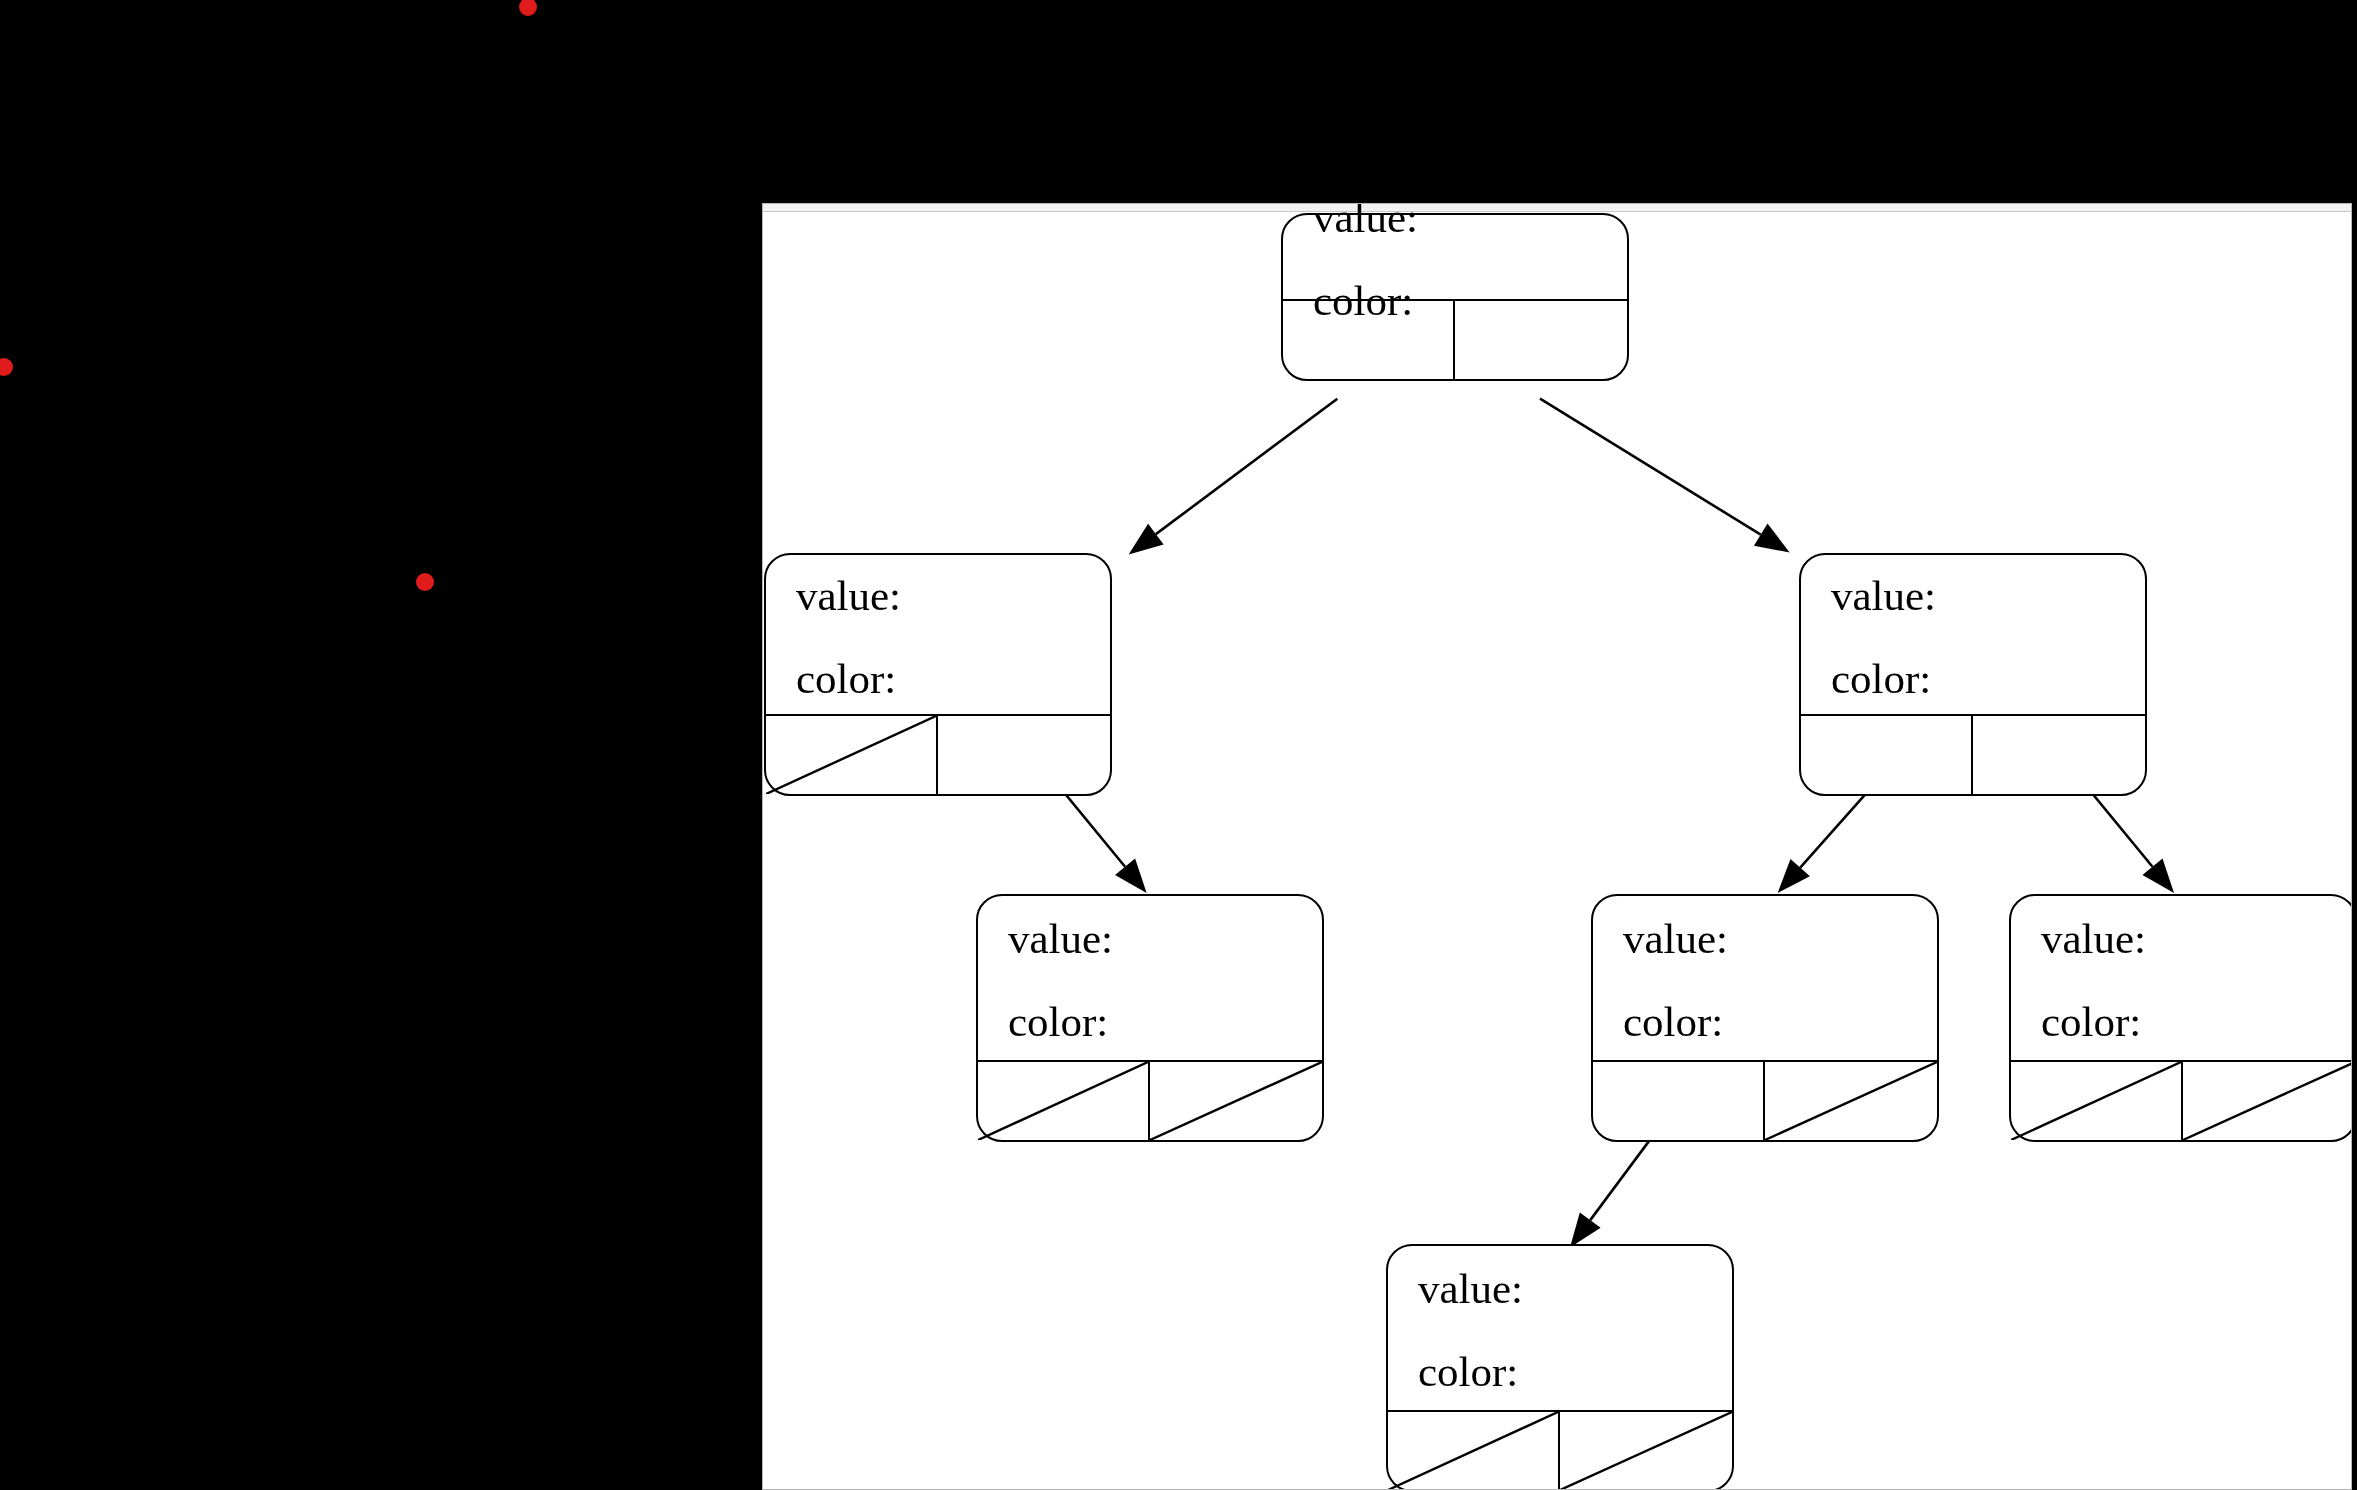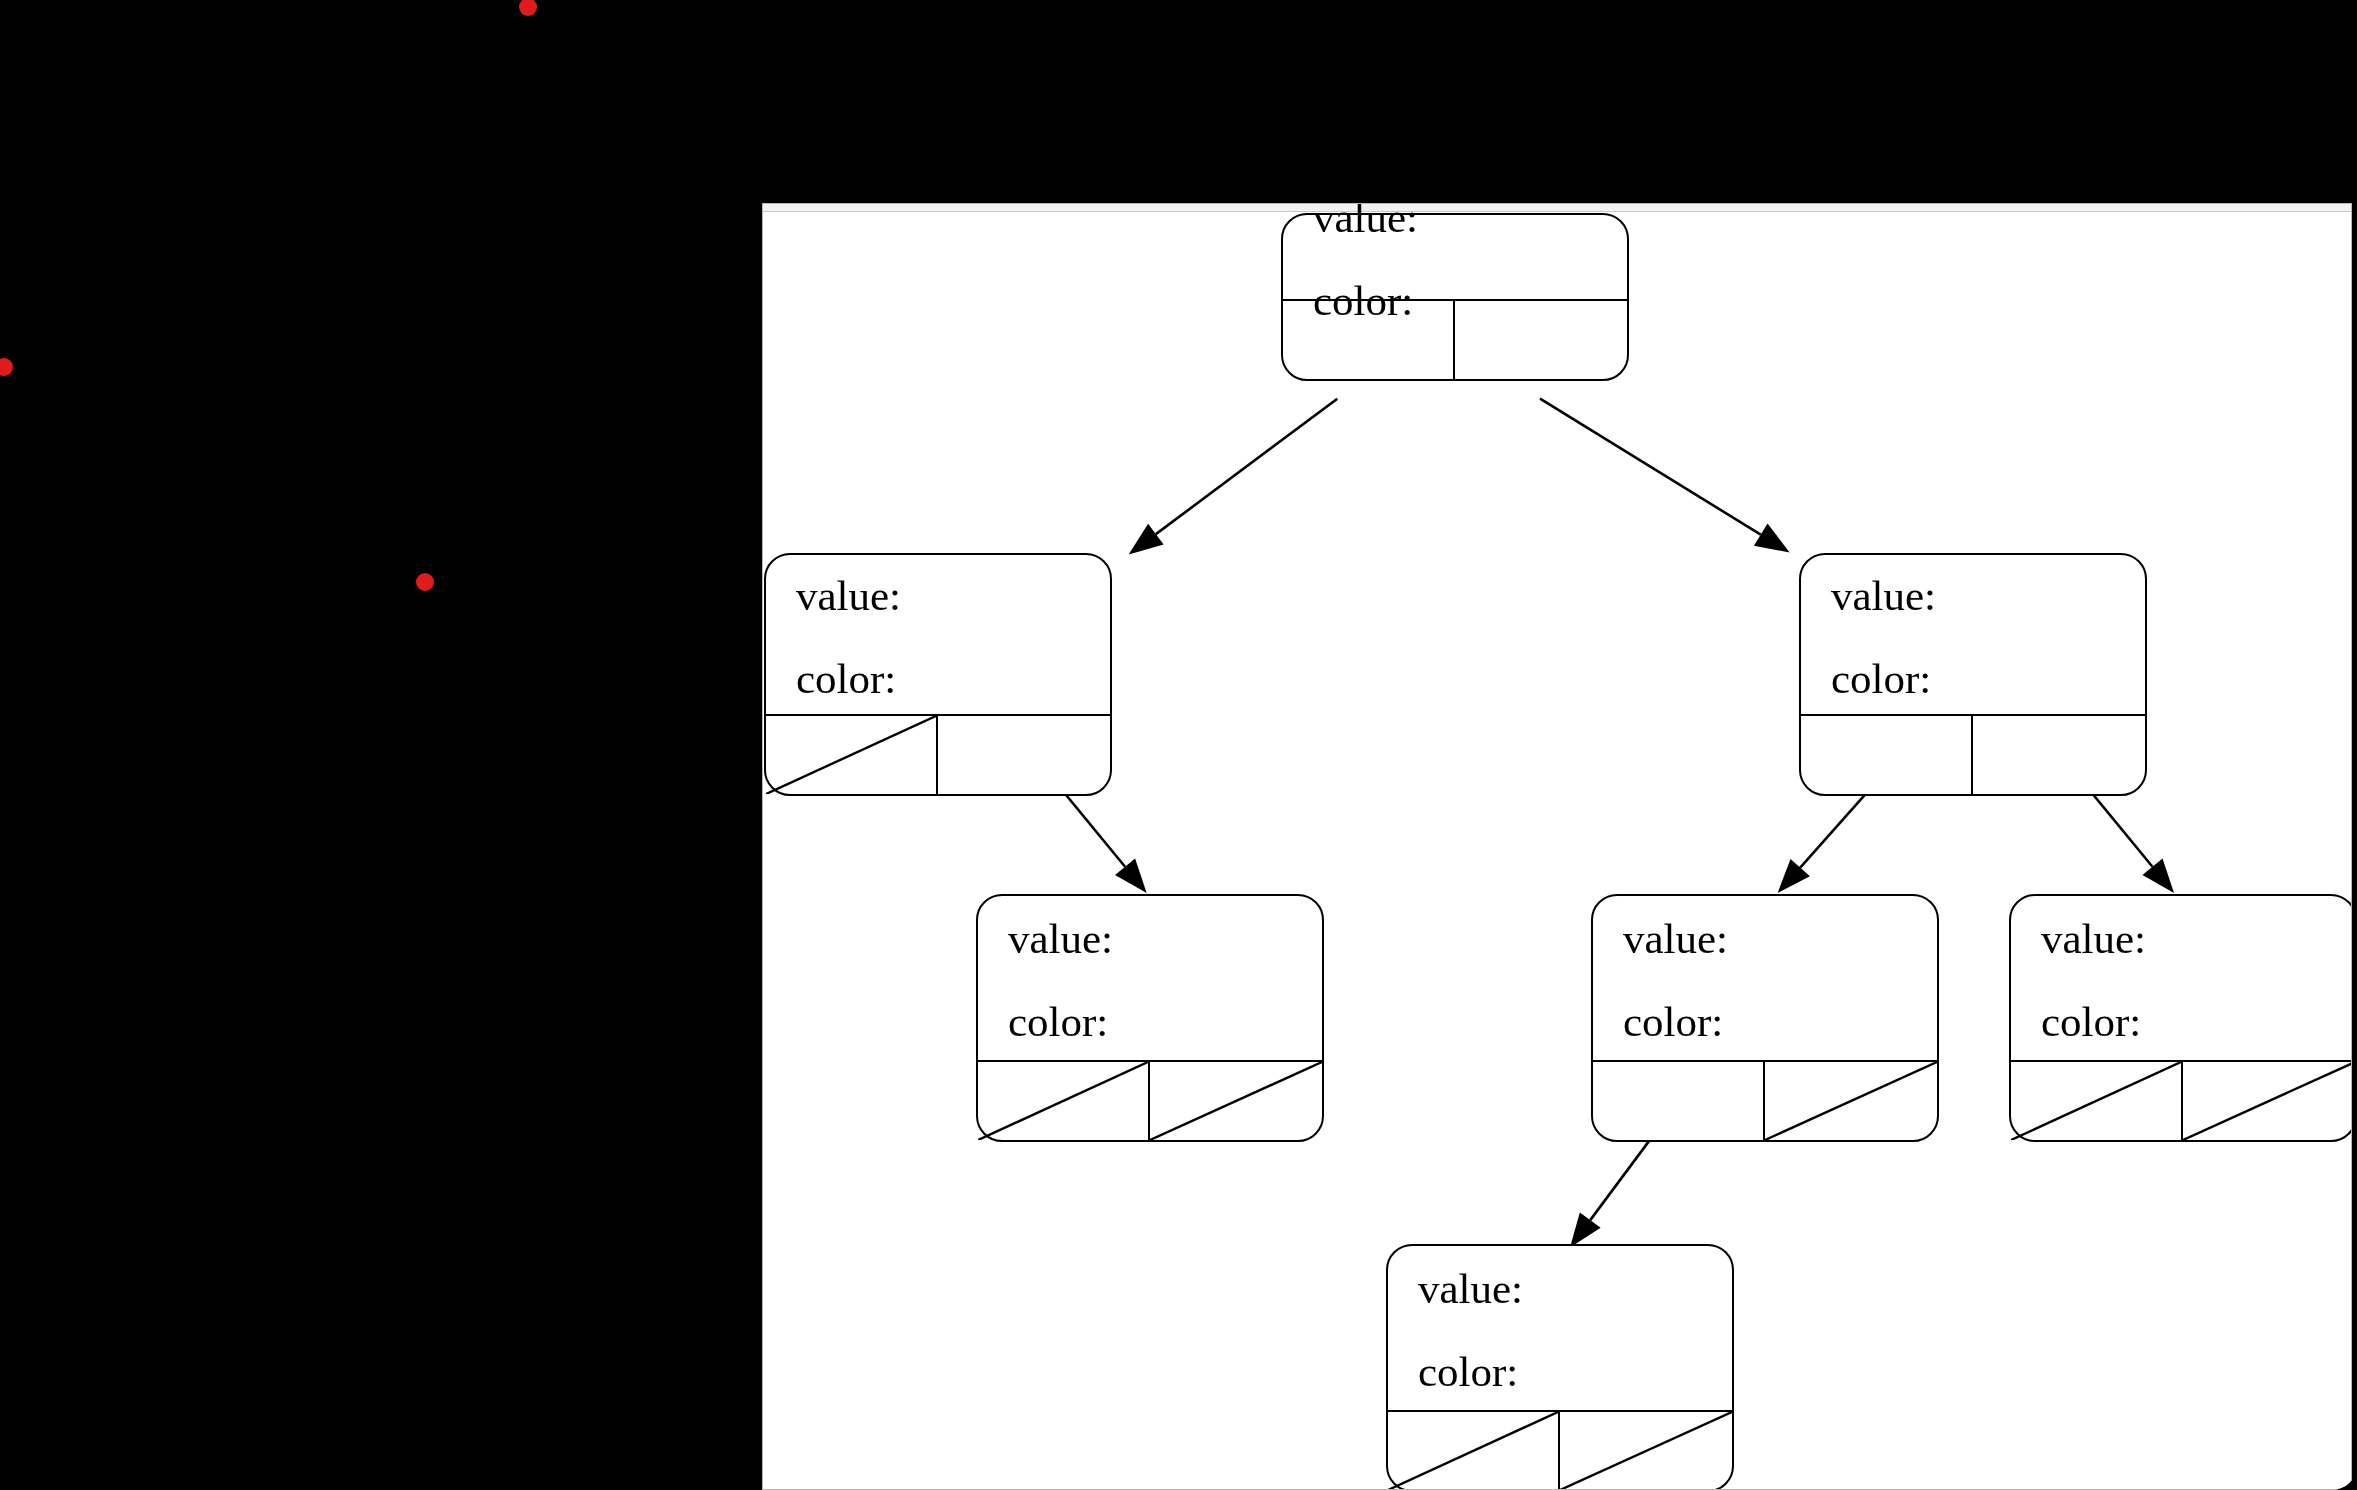--- a/index.html
+++ b/index.html
@@ -12,21 +12,20 @@
     overflow: hidden;
     font-family: "Liberation Serif", "DejaVu Serif", serif;
   }
 
   #screen {
     position: relative;
     width: 2357px;
     height: 1490px;
     background: #000000;
     overflow: hidden;
-    border-radius: 25px;
   }
 
   
   .marker-dot {
     position: absolute;
     border-radius: 50%;
     background: #e01b1b;
   }
 
   

